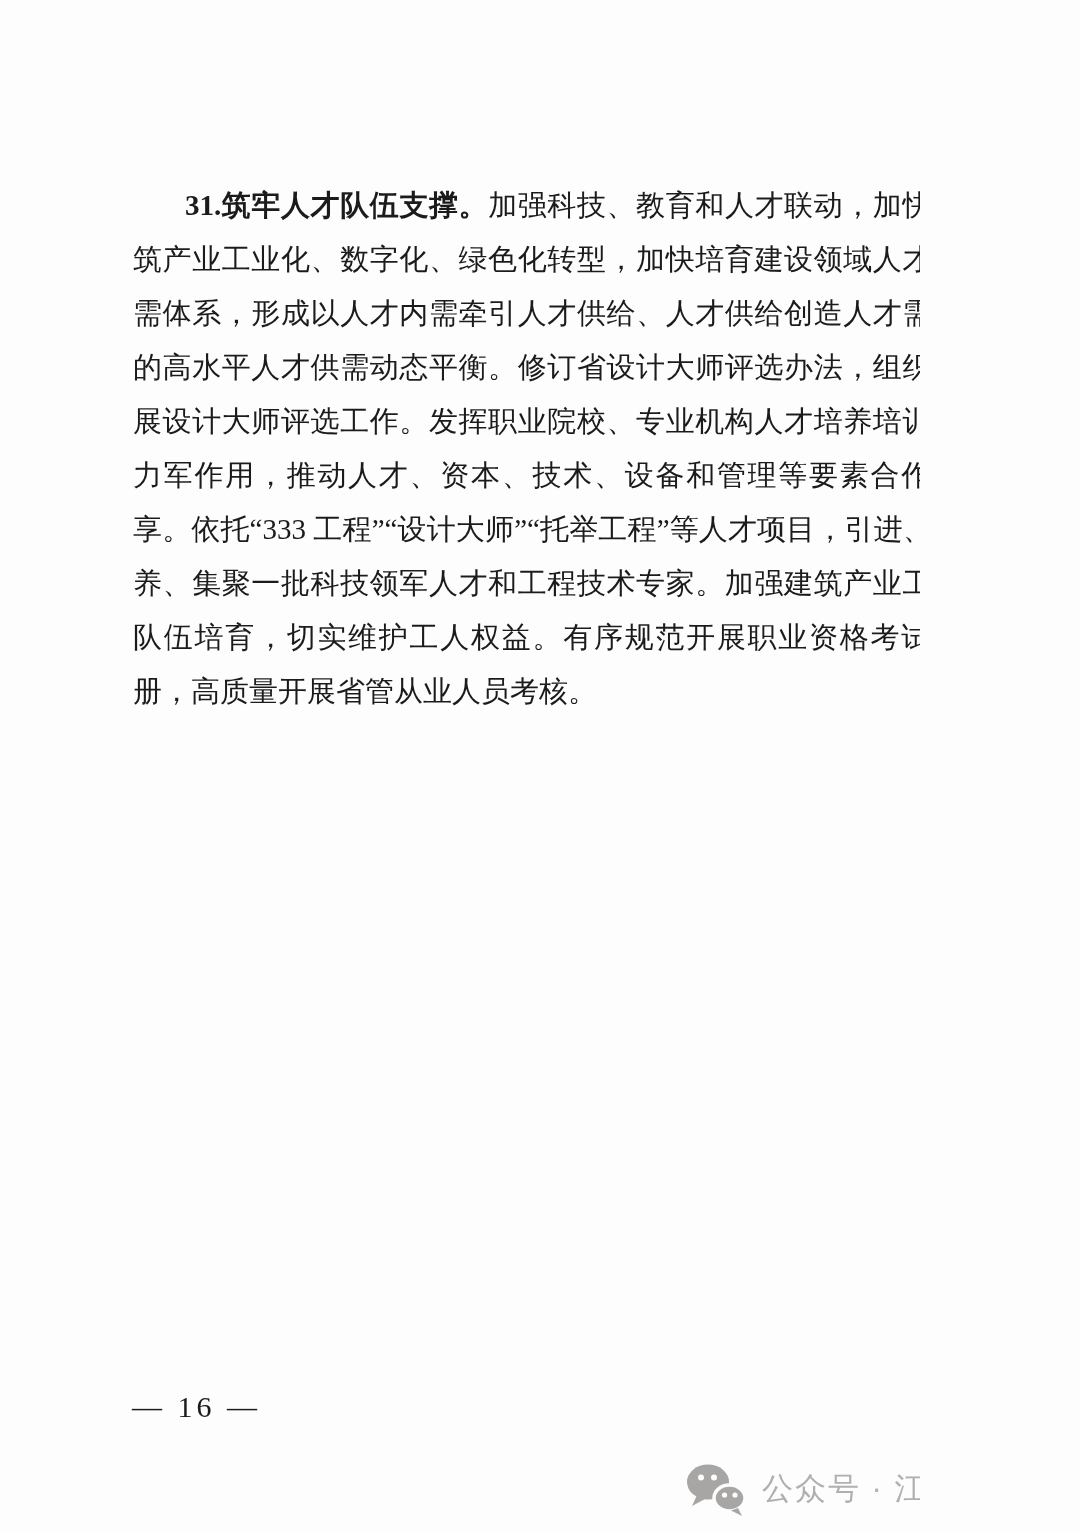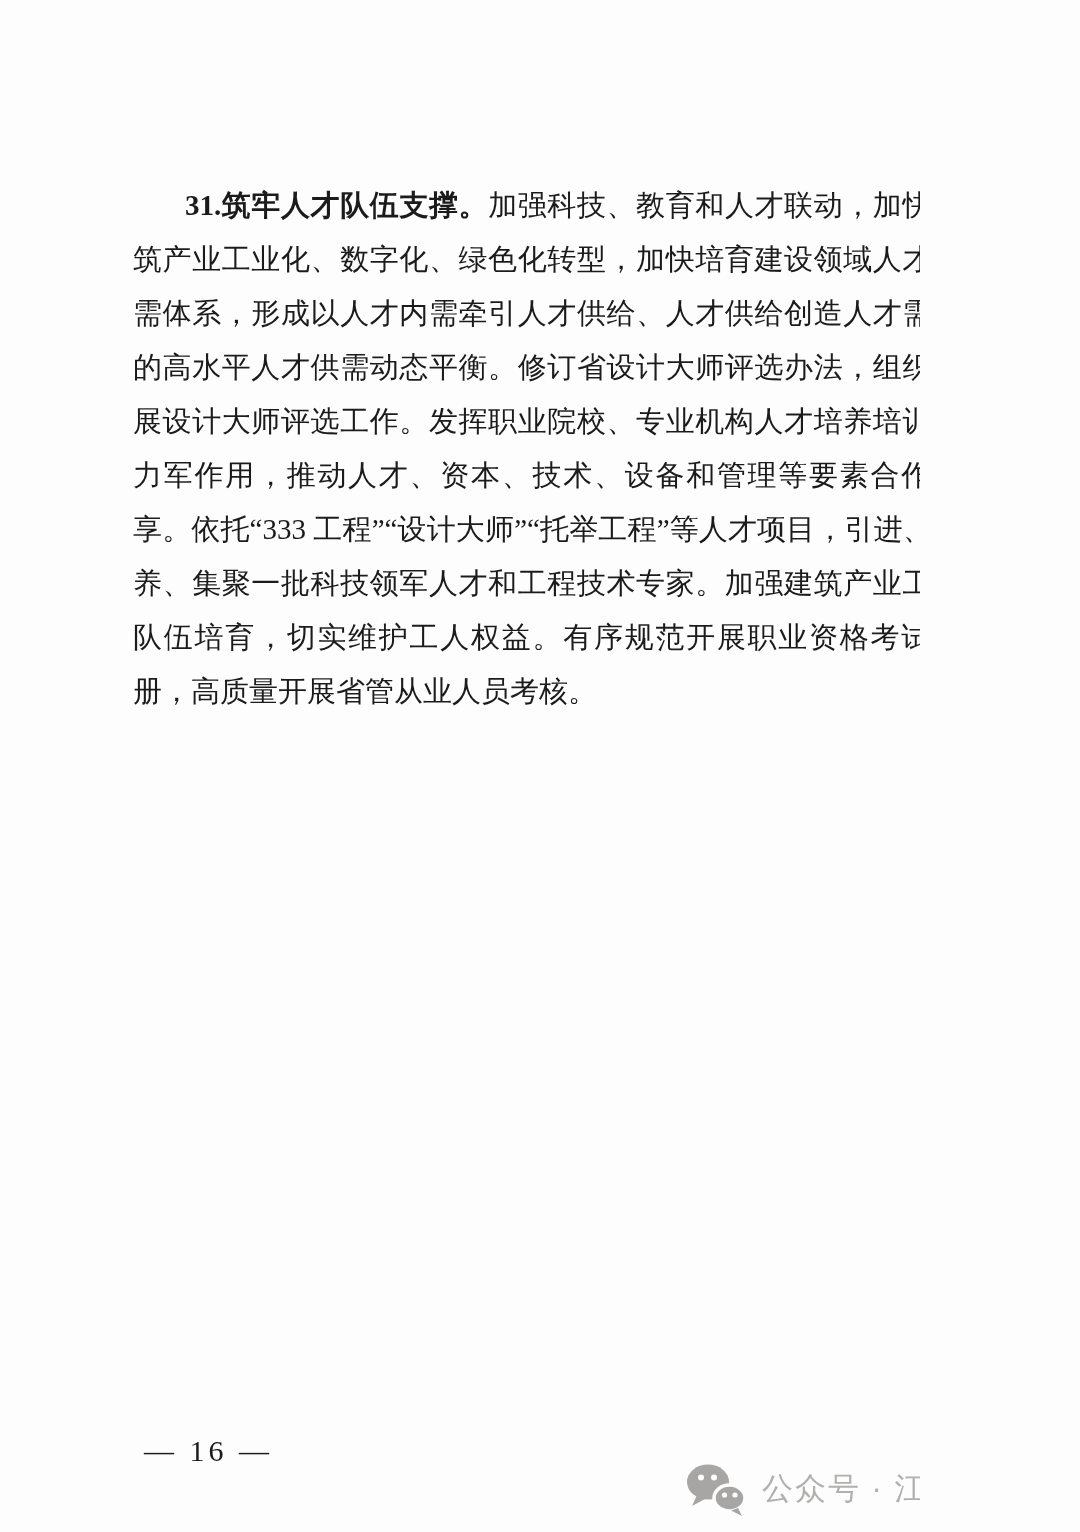--- a/index.html
+++ b/index.html
@@ -29,27 +29,26 @@
   .doc-content p {
     margin: 0;
     padding: 0;
     text-indent: 52px;
   }
   .para-head {
     font-weight: bold;
   }
   .page-number {
     position: absolute;
-    left: 144px;
+    left: 132px;
     top: 1390px;
     font-size: 30px;
     color: #1b1b1b;
     letter-spacing: 4px;
     font-family: "Liberation Serif", "DejaVu Serif", serif;
-    margin-top: 44px;
   }
   .watermark {
     position: absolute;
     left: 684px;
     top: 1462px;
     display: flex;
     align-items: center;
     gap: 14px;
   }
   .watermark-icon {

